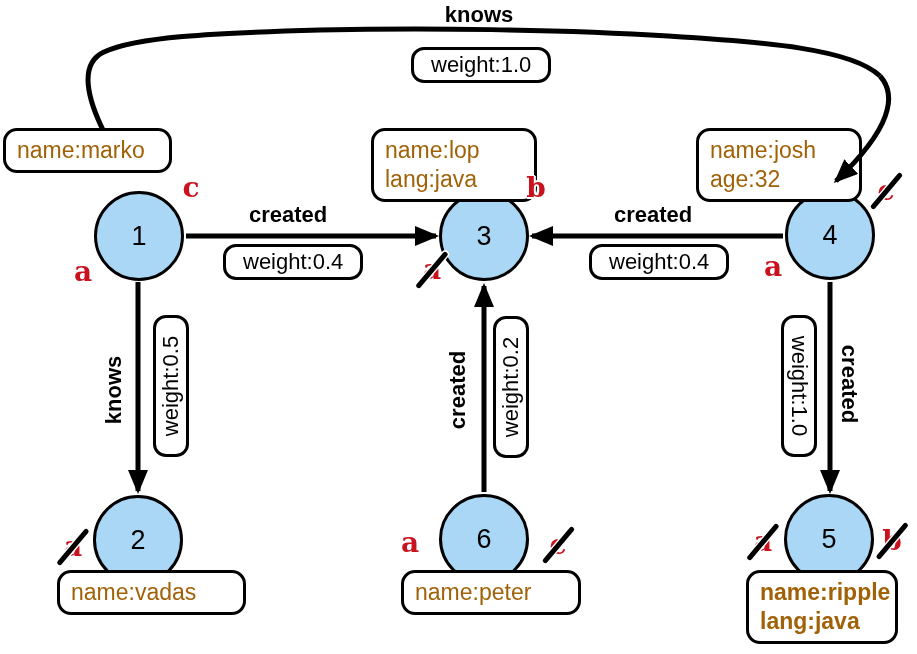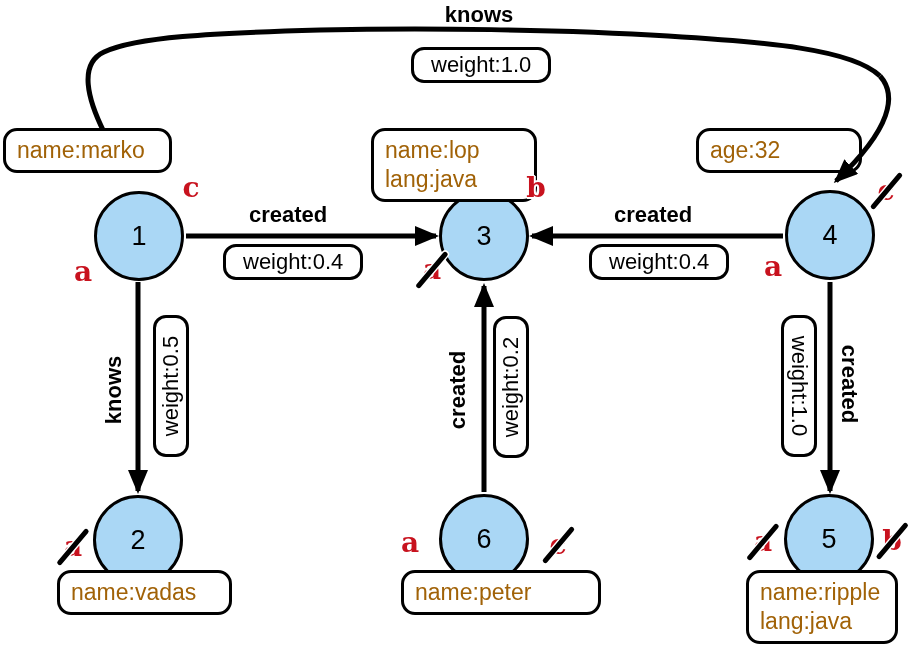--- a/index.html
+++ b/index.html
@@ -81,29 +81,30 @@
     </div>
 
   <div class="prop-box" style="left:3px;top:128px;width:169px;">
     <span>name:marko</span>
   </div>
   <div class="prop-box" style="left:352px;top:128px;width:166px;margin-left:19px;">
     <span>name:lop</span>
     <span>lang:java</span>
   </div>
   <div class="prop-box" style="left:696px;top:128px;width:166px;">
+    <span>name:josh</span>
     <span>age:32</span>
   </div>
-  <div class="prop-box" style="left:57px;top:570px;width:175px;">
+  <div class="prop-box" style="left:57px;top:570px;width:189px;">
     <span>name:vadas</span>
   </div>
-  <div class="prop-box" style="left:401px;top:570px;width:200px;">
+  <div class="prop-box" style="left:401px;top:570px;width:180px;">
     <span>name:peter</span>
   </div>
-  <div class="prop-box" style="left:746px;top:570px;width:152px;">
+  <div class="prop-box" style="left:746px;top:570px;width:152px;font-weight:bold;">
     <span>name:ripple</span>
     <span>lang:java</span>
   </div>
 
   <svg id="edges-upper" class="edge-layer" width="917" height="654" viewBox="0 0 917 654">
     <path d="M 880,76 C 897,95 892,128 836,181" stroke="#000" stroke-width="5" fill="none" marker-end="url(#arrow)"></path>
   </svg>
 
   <div class="edge-label" style="left:444px;top:2px;width:70px;">knows</div>
   <div class="edge-label" style="left:249px;top:202px;">created</div>

